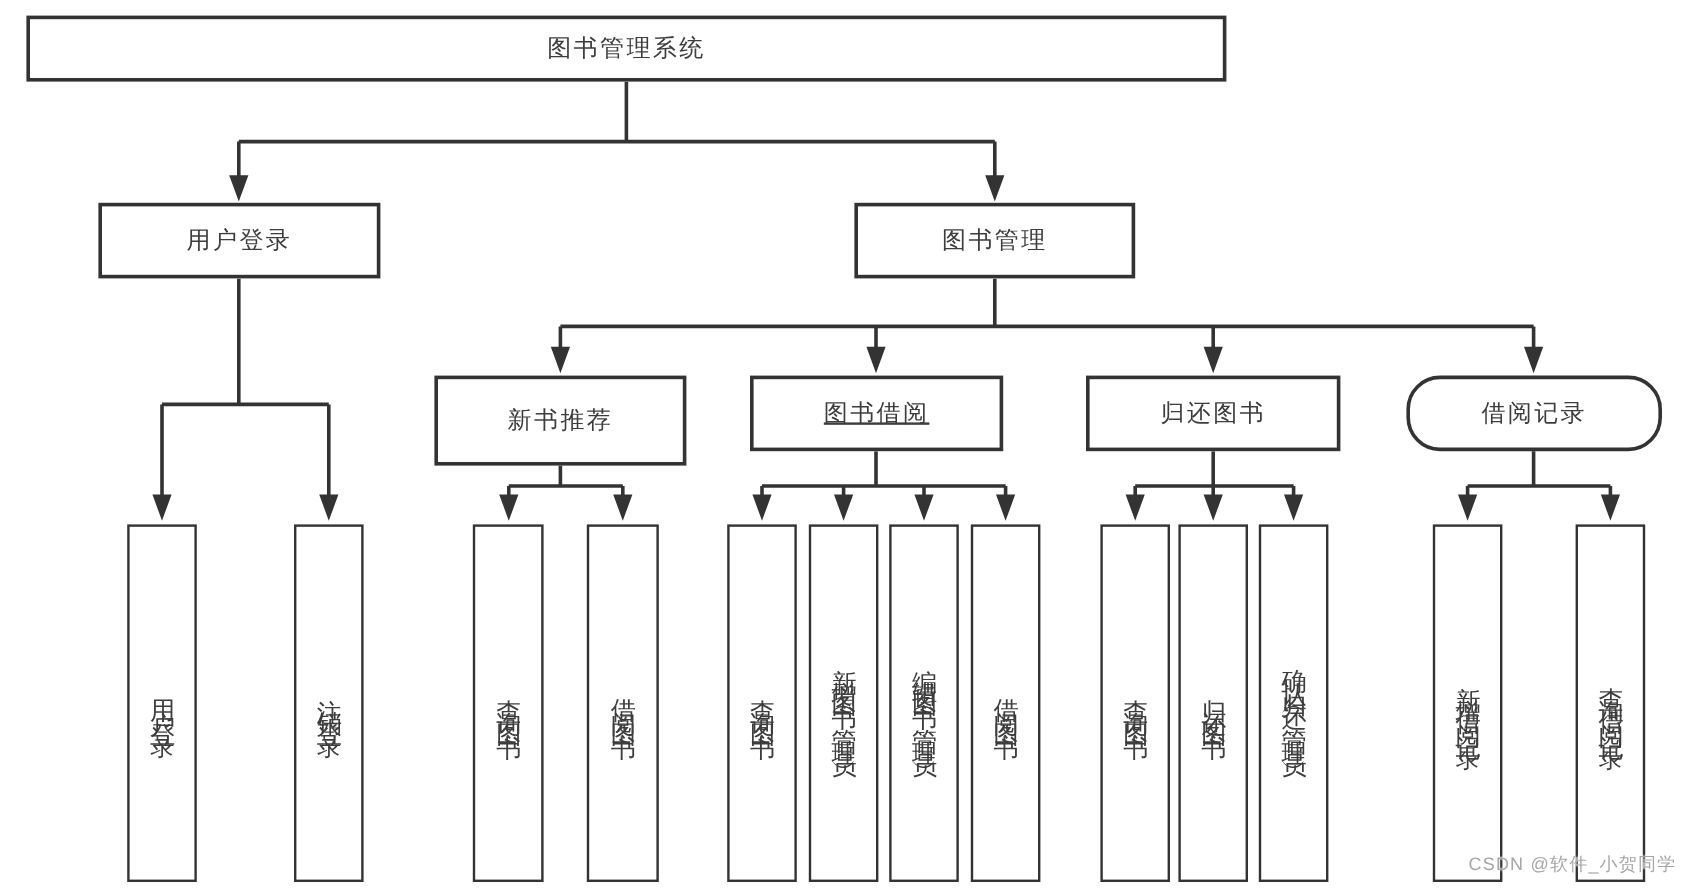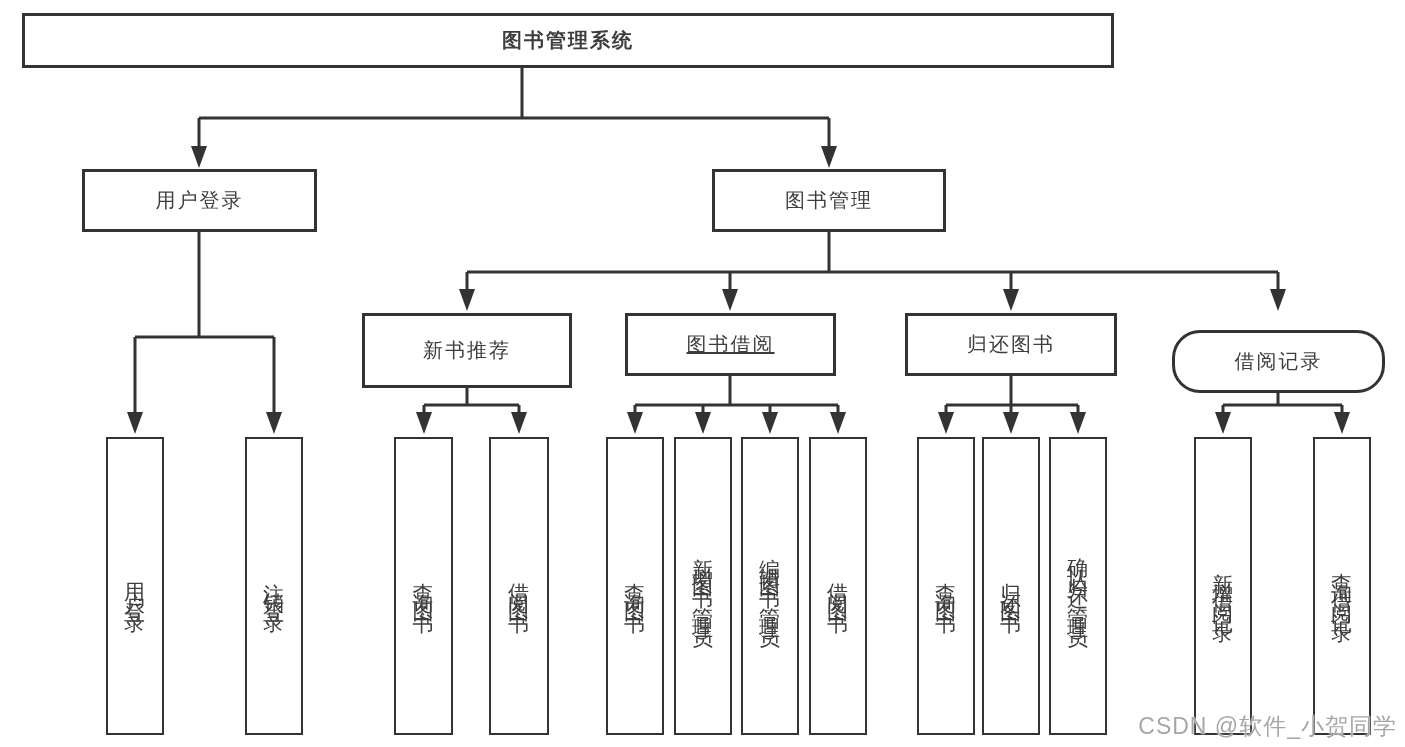--- a/index.html
+++ b/index.html
@@ -43,21 +43,21 @@
     text-orientation: mixed;
     font-size: 21px;
     letter-spacing: 10px;
     line-height: 1;
   }
   .watermark {
     position: absolute;
     right: 8px;
     top: 711px;
     z-index: 3;
-    font-size: 23px;
+    font-size: 15px;
     letter-spacing: 1px;
     color: rgba(158, 158, 158, 0.92);
     text-shadow: 0 0 2px #ffffff, 0 0 1px #ffffff;
     white-space: nowrap;
     text-align: right;
   }
 </style>
 </head>
 <body>
 
@@ -115,41 +115,41 @@
       M695 412 H711 L703 434 Z
       M762 412 H778 L770 434 Z
       M830 412 H846 L838 434 Z
       M938 412 H954 L946 434 Z
       M1003 412 H1019 L1011 434 Z
       M1070 412 H1086 L1078 434 Z
       M1215 412 H1231 L1223 434 Z
       M1334 412 H1350 L1342 434 Z"></path>
   </svg>
 
-  <div class="box h" style="left:22px; top:13px; width:1092px; height:55px;font-weight:bold;">
+  <div class="box h" style="left:22px; top:13px; width:1000px; height:55px;">
     <span>图书管理系统</span>
   </div>
 
   <div class="box h" style="left:82px; top:169px; width:235px; height:63px;">
     <span>用户登录</span>
   </div>
   <div class="box h" style="left:712px; top:169px; width:234px; height:63px;text-align:right;">
     <span>图书管理</span>
   </div>
 
   <div class="box h" style="left:362px; top:313px; width:210px; height:75px;">
     <span>新书推荐</span>
   </div>
   <div class="box h" style="left:625px; top:313px; width:211px; height:63px;text-decoration:underline;">
     <span>图书借阅</span>
   </div>
   <div class="box h" style="left:905px; top:313px; width:212px; height:63px;">
     <span>归还图书</span>
   </div>
-  <div class="box h" style="left:1172px; top:330px; width:213px; height:63px;border-radius:28px;">
+  <div class="box h" style="left:1172px; top:313px; width:213px; height:63px;border-radius:28px;">
     <span>借阅记录</span>
   </div>
 
   <div class="box v" style="left:106px; top:437px; width:58px; height:298px;">
     <span>用户登录</span>
   </div>
   <div class="box v" style="left:245px; top:437px; width:58px; height:298px;">
     <span>注销登录</span>
   </div>
 

